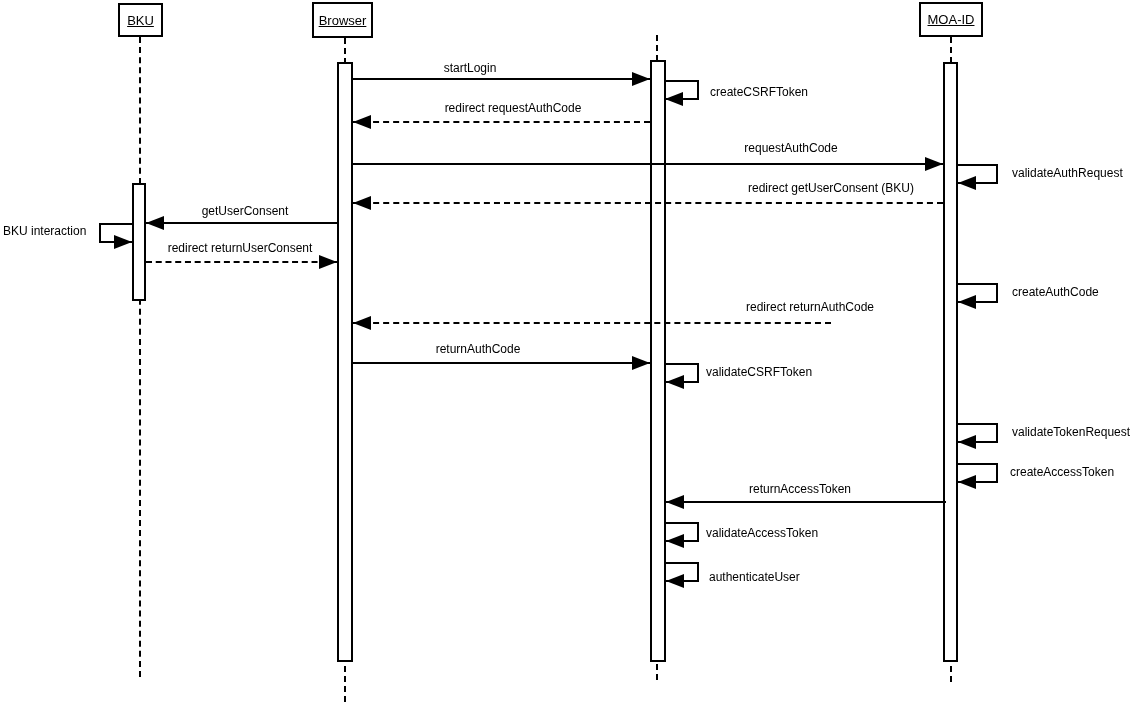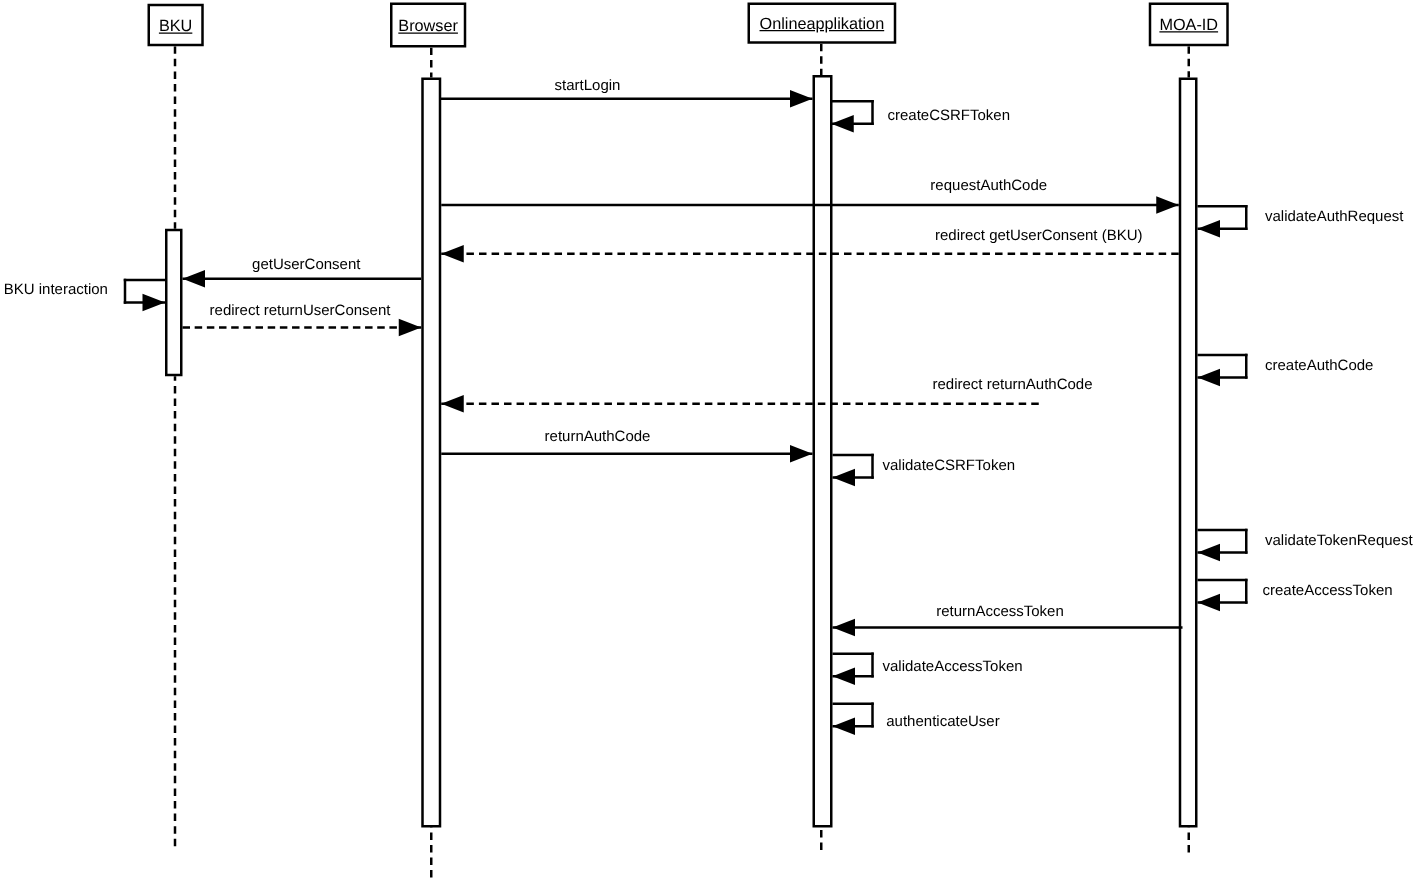--- a/index.html
+++ b/index.html
@@ -45,39 +45,41 @@
   <div class="activation" style="left:337px;top:62px;width:16px;height:600px;"></div>
   <div class="activation" style="left:650px;top:60px;width:16px;height:602px;"></div>
   <div class="activation" style="left:943px;top:62px;width:15px;height:600px;"></div>
 
   <div class="actor-head" style="left:118px;top:3px;width:45px;height:34px;">
     <span>BKU</span>
   </div>
   <div class="actor-head" style="left:312px;top:2px;width:61px;height:36px;">
     <span>Browser</span>
   </div>
-  <div class="actor-head" style="left:598px;top:2px;width:119px;height:33px;">
-    <span>Onlineapplikation</span>
-  </div>
   <div class="actor-head" style="left:919px;top:2px;width:64px;height:35px;">
     <span>MOA-ID</span>
   </div>
 
   <div class="msg" style="left:352px;top:61px;width:298px;height:22px;">
     <div class="msg-label" style="left:118px;">startLogin</div>
     <div class="line" style="top:17px;"></div>
     <i class="arr r" style="top:11px;"></i>
   </div>
 
   <div class="selfmsg" style="left:665px;top:80px;width:34px;height:20px;">
     <i class="loop rgt"></i>
     <i class="arr l" style="top:12px;"></i>
     <div class="self-label" style="left:45px;top:5px;">createCSRFToken</div>
   </div>
 
+  <div class="msg" style="left:353px;top:101px;width:297px;height:24px;">
+    <div class="msg-label" style="left:160px;">redirect requestAuthCode</div>
+    <div class="line dashed" style="top:20px;"></div>
+    <i class="arr l" style="top:14px;"></i>
+  </div>
 
   <div class="msg" style="left:353px;top:141px;width:590px;height:24px;">
     <div class="msg-label" style="left:438px;">requestAuthCode</div>
     <div class="line" style="top:22px;"></div>
     <i class="arr r" style="top:16px;"></i>
   </div>
 
   <div class="selfmsg" style="left:958px;top:164px;width:40px;height:20px;">
     <i class="loop rgt"></i>
     <i class="arr l" style="top:12px;"></i>

